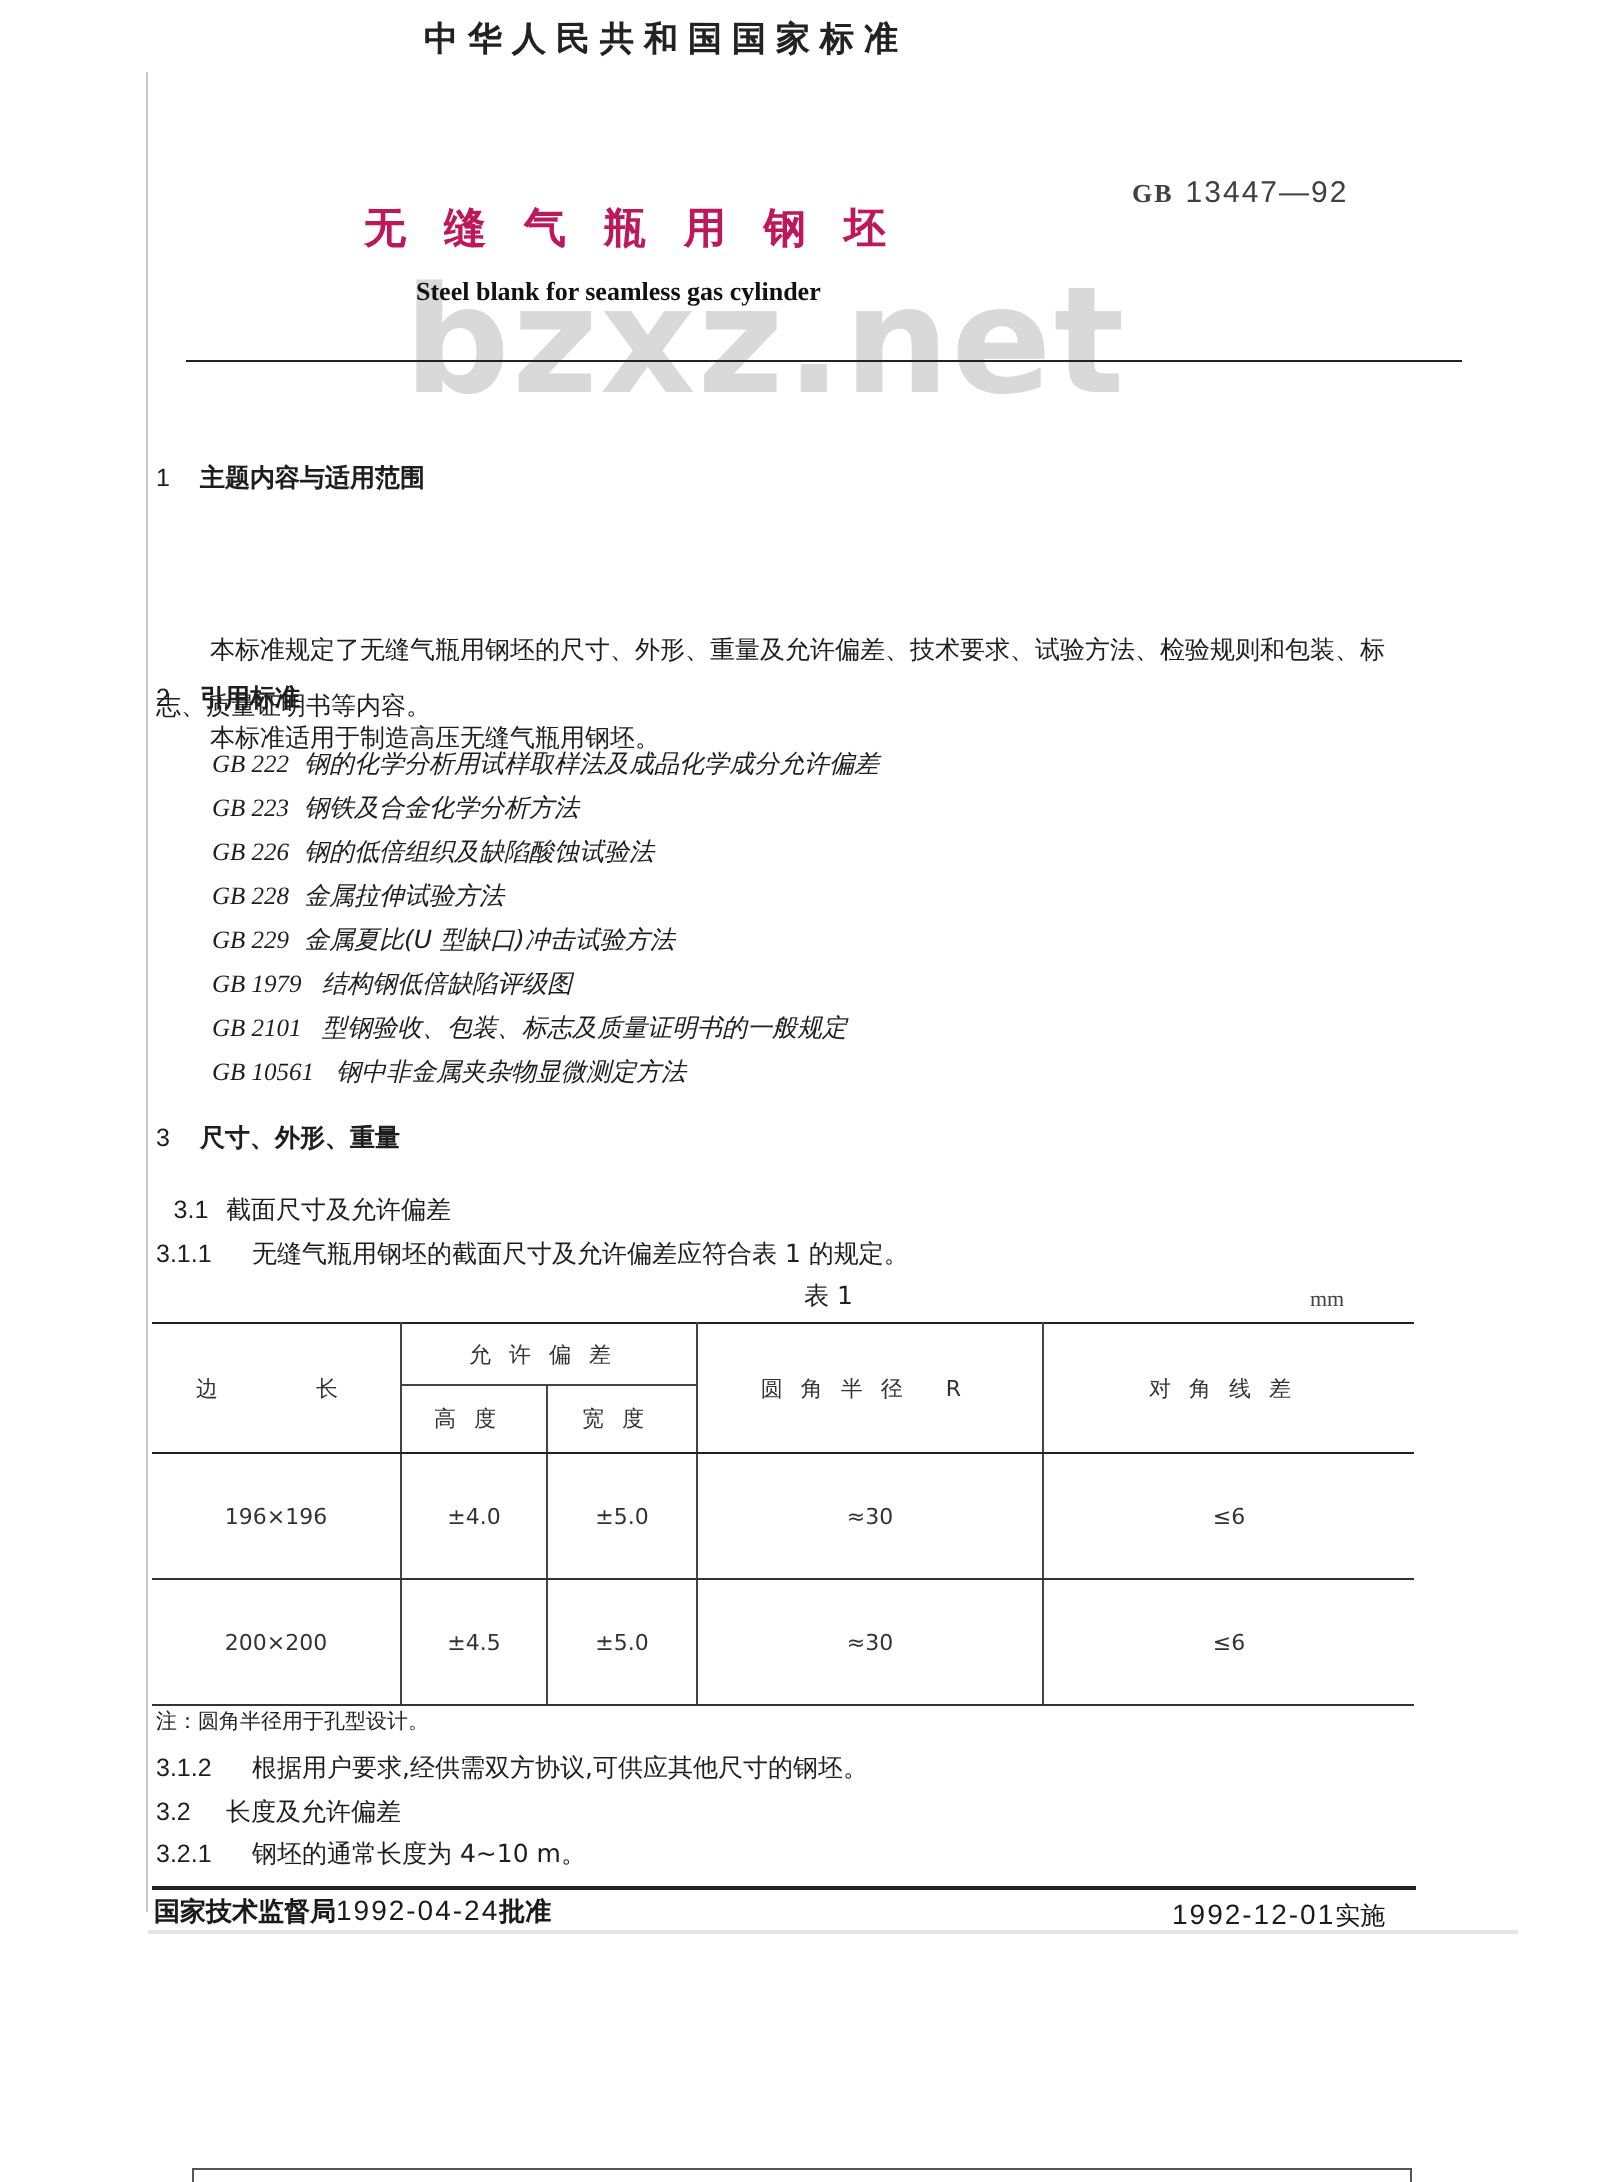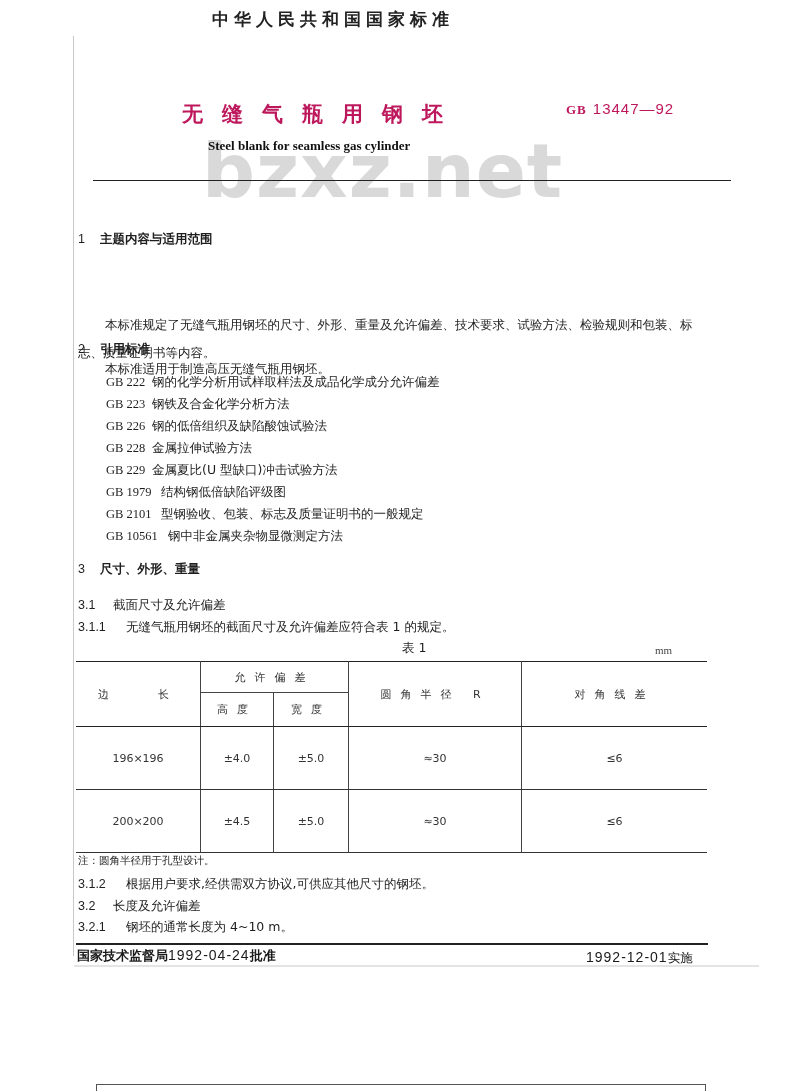--- a/index.html
+++ b/index.html
@@ -2,33 +2,33 @@
 <html><head>
 <meta charset="utf-8">
 <style>
   html, body { margin:0; padding:0; background:#ffffff; }
   body { width:800px; height:1091px; position:relative; overflow:hidden;
          font-family:"DejaVu Serif", serif; color:#1a1a1a; }
   .abs { position:absolute; }
   .left-rule { left:73px; top:36px; width:1px; height:920px; background:#c8c8c8; }
   .std-head { left:212px; top:8px; font-family:"DejaVu Sans", sans-serif; font-weight:bold;
               font-size:17px; letter-spacing:5px; color:#222; }
-  .gb-code { left:566px; top:100px; font-family:"Liberation Sans", sans-serif; font-size:15px; color:#be185d; letter-spacing:1px; }
+  .gb-code { left:566px; top:88px; font-family:"Liberation Sans", sans-serif; font-size:15px; color:#404040; letter-spacing:1px; }
   .gb-code b { font-family:"Liberation Serif", serif; font-size:13px; margin-right:6px; }
   .title-cn { left:182px; top:100px; font-family:"DejaVu Sans", sans-serif; font-weight:bold; font-size:21px;
               letter-spacing:19px; color:#be185d; }
   .title-en { left:208px; top:138px; font-family:"Liberation Serif", serif; font-weight:bold; font-size:13px; color:#111; }
   .watermark { left:202px; top:128px; font-family:"DejaVu Sans", sans-serif; font-weight:bold; font-size:74px;
                color:#d9d9d9; letter-spacing:1px; z-index:0; }
   .top-rule { left:93px; top:180px; width:638px; height:1px; background:#222; z-index:1; }
   .txt { font-family:"DejaVu Sans", sans-serif; font-size:12.5px; color:#1e1e1e; z-index:2; }
   .h1 { font-weight:bold; }
   .h1 .num { font-weight:normal; font-family:"Liberation Sans", sans-serif; display:inline-block; width:22px; }
   .para { left:78px; width:635px; line-height:28px; text-indent:27px;margin-top:47px; }
-  .ref { left:106px; font-size:12.5px; }
+  .ref { left:106px; font-size:12.5px;font-style:italic; }
   .ref .code { font-family:"Liberation Serif", serif; display:inline-block; }
   .sub .num { font-family:"Liberation Sans", sans-serif; display:inline-block; }
   table.t1 { position:absolute; left:76px; top:661px; width:631px; border-collapse:collapse;
              font-family:"DejaVu Sans", sans-serif; font-size:11px; color:#333; }
   table.t1 td { border-left:1px solid #444; border-right:1px solid #444; text-align:center; padding:0; }
   table.t1 tr.top td { border-top:1.5px solid #222; }
   table.t1 td.first { border-left:none; }
   table.t1 td.last { border-right:none; }
   table.t1 tr.hdr2 td { height:33px;margin-top:12px; }
   table.t1 tr.hdr1 td.sub-top { border-bottom:1px solid #444; }
@@ -80,21 +80,21 @@
 <div class="abs txt ref" style="top:440px;"><span class="code" style="width:46px;">GB 228</span><span>金属拉伸试验方法</span></div>
 <div class="abs txt ref" style="top:462px;"><span class="code" style="width:46px;">GB 229</span><span>金属夏比(U 型缺口)冲击试验方法</span></div>
 <div class="abs txt ref" style="top:484px;"><span class="code" style="width:55px;">GB 1979</span><span>结构钢低倍缺陷评级图</span></div>
 <div class="abs txt ref" style="top:506px;"><span class="code" style="width:55px;">GB 2101</span><span>型钢验收、包装、标志及质量证明书的一般规定</span></div>
 <div class="abs txt ref" style="top:528px;"><span class="code" style="width:62px;">GB 10561</span><span>钢中非金属夹杂物显微测定方法</span></div>
 
 <div class="abs txt h1" style="left:78px;top:561px;">
   <span class="num">3</span><span>尺寸、外形、重量</span>
 </div>
 <div class="abs txt sub" style="left:78px;top:597px;">
-  <span class="num" style="width:35px;">3.1</span><span>截面尺寸及允许偏差</span>
+  <span class="num" style="width:35px;text-align:center;">3.1</span><span>截面尺寸及允许偏差</span>
 </div>
 <div class="abs txt sub" style="left:78px;top:619px;">
   <span class="num" style="width:48px;">3.1.1</span><span>无缝气瓶用钢坯的截面尺寸及允许偏差应符合表 1 的规定。</span>
 </div>
 
 <div class="abs txt table-cap">表 1</div>
 <div class="abs unit">mm</div>
 
 <table class="t1">
   <tbody>

